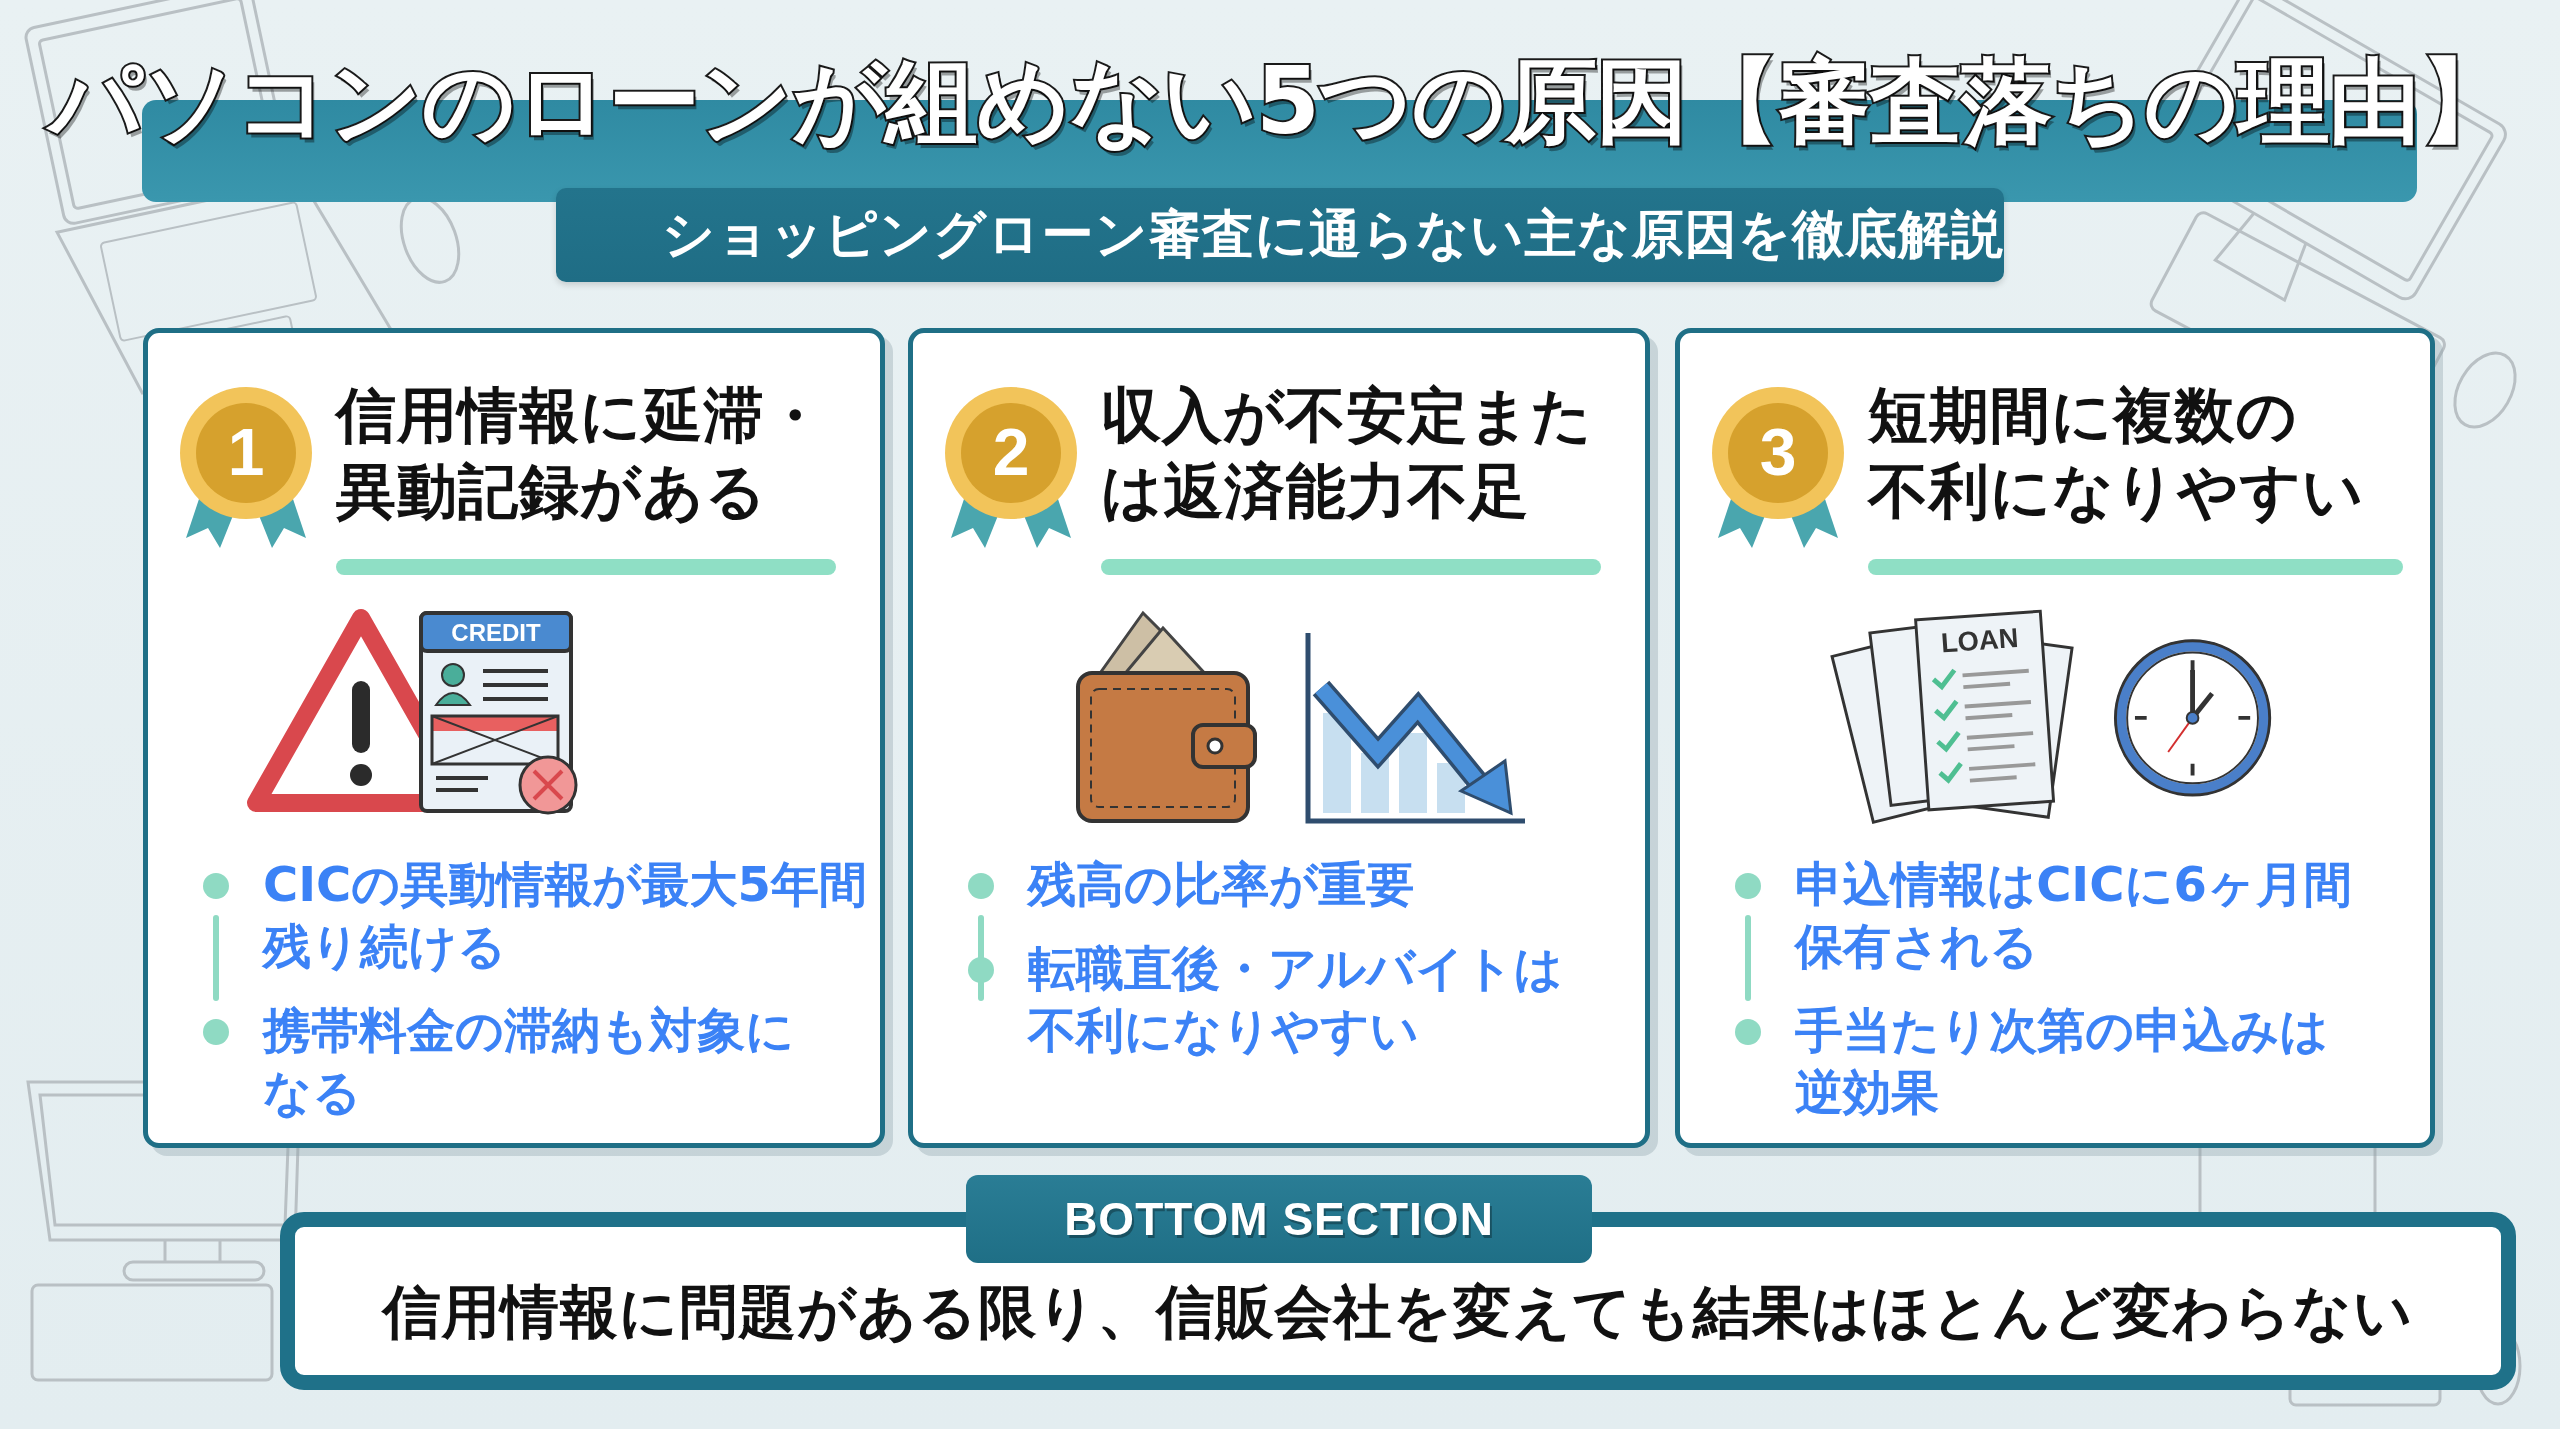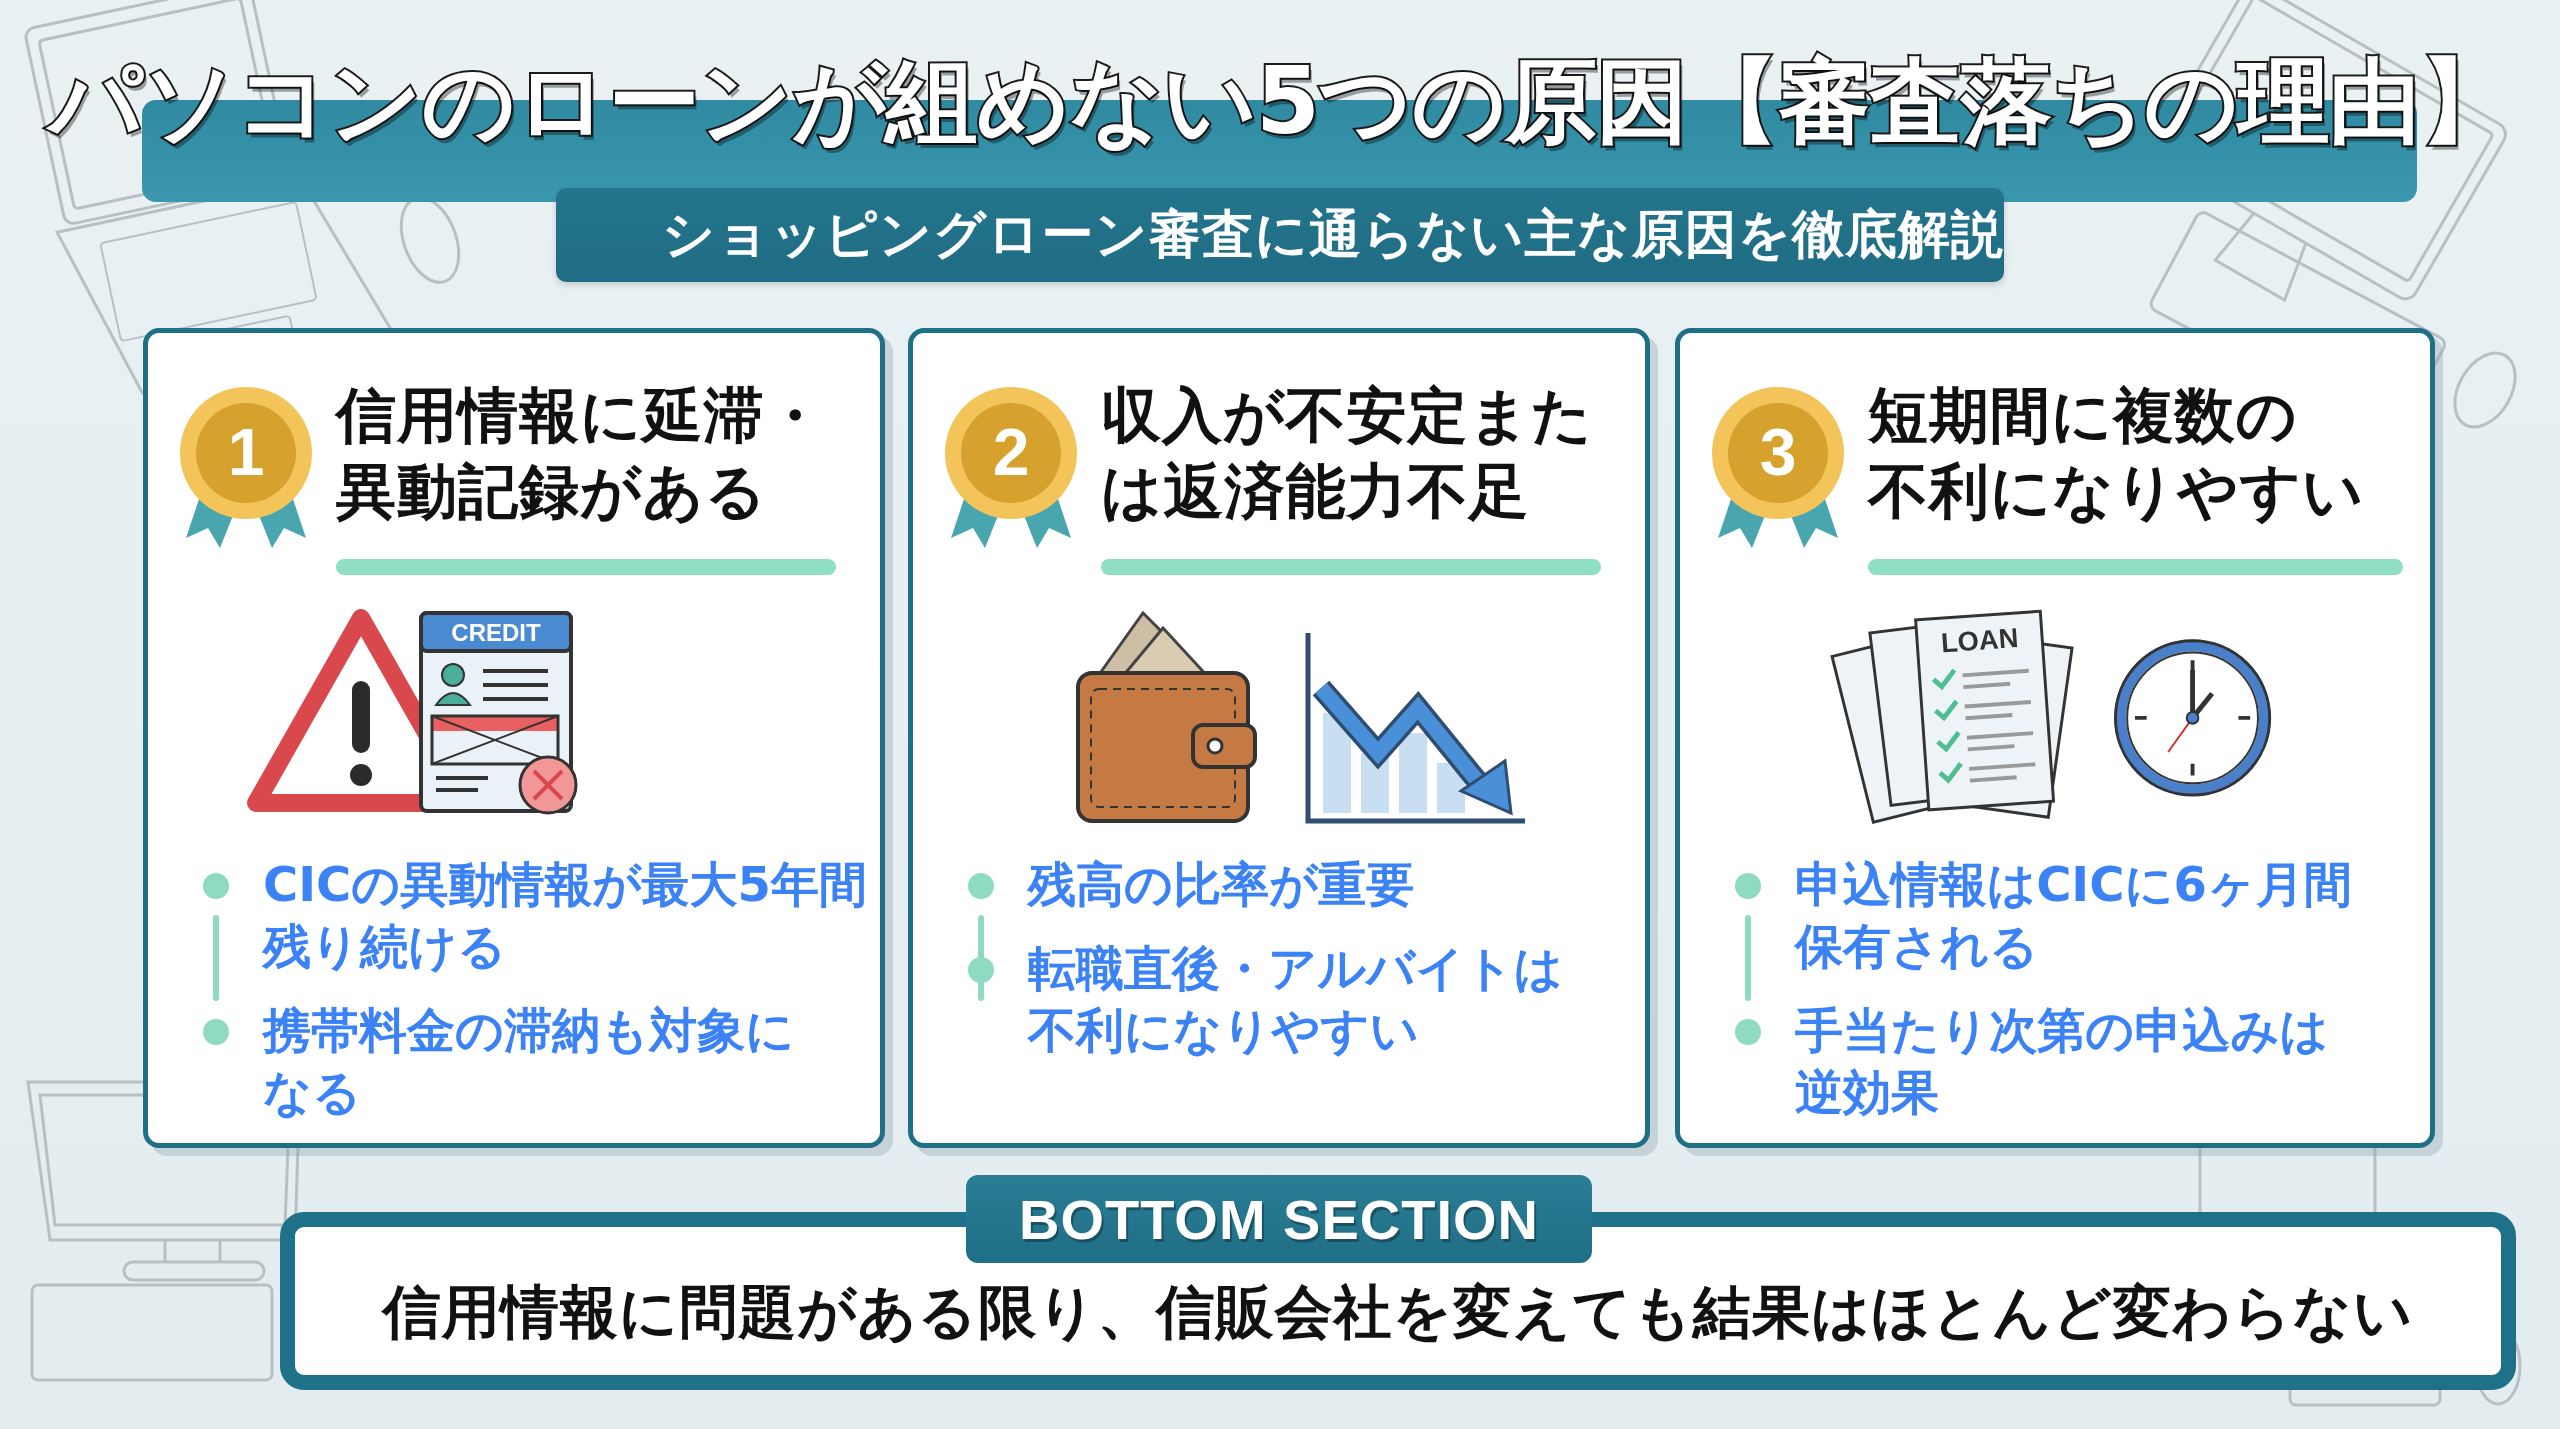--- a/index.html
+++ b/index.html
@@ -71,21 +71,21 @@
     margin-left: 10px;
   }
   .bottom-text { font-size: 58px; font-weight: bold; color: #111; white-space: nowrap; letter-spacing: 1px; }
   .bottom-label {
     position: absolute; left: 966px; top: 1175px; width: 626px; height: 88px;
     background: linear-gradient(180deg, #2a7d95, #1f6f86);
     border-radius: 12px;
     display: flex; align-items: center; justify-content: center;
   }
   .bottom-label span {
-    color: #fff; font-size: 56px; font-weight: bold; letter-spacing: 1px;
+    color: #fff; font-size: 46px; font-weight: bold; letter-spacing: 1px;
     font-family: "Liberation Sans", sans-serif;
     text-shadow: 2px 3px 0 rgba(0,0,0,0.3);
   }
 </style>
 </head>
 <body>
 
 <svg class="bg-art" width="2560" height="1429" viewBox="0 0 2560 1429">
   <g fill="none" stroke="#b9c0c4" stroke-width="3">
 

